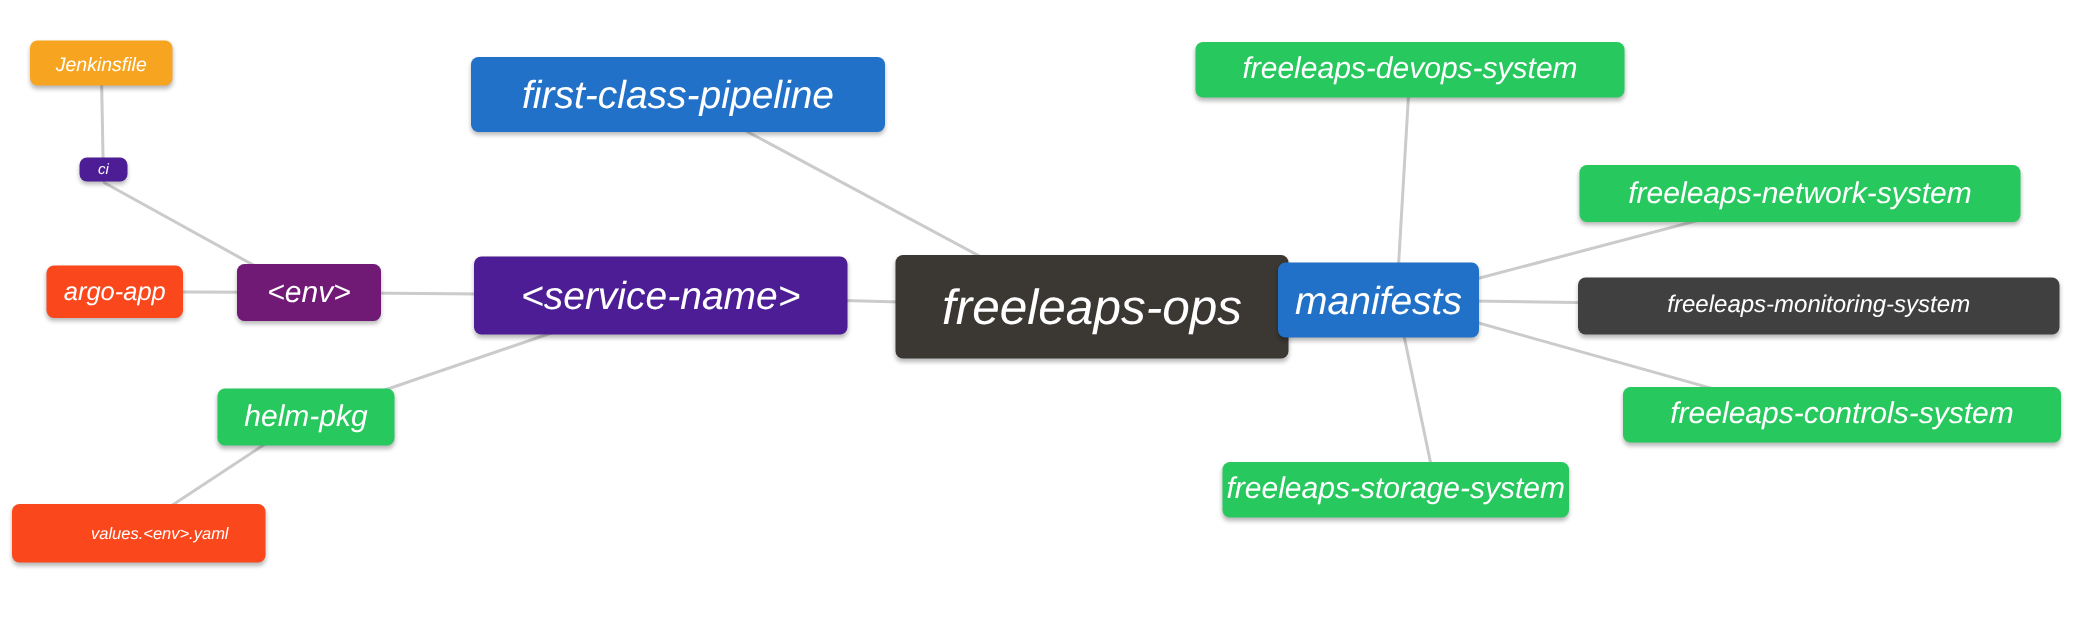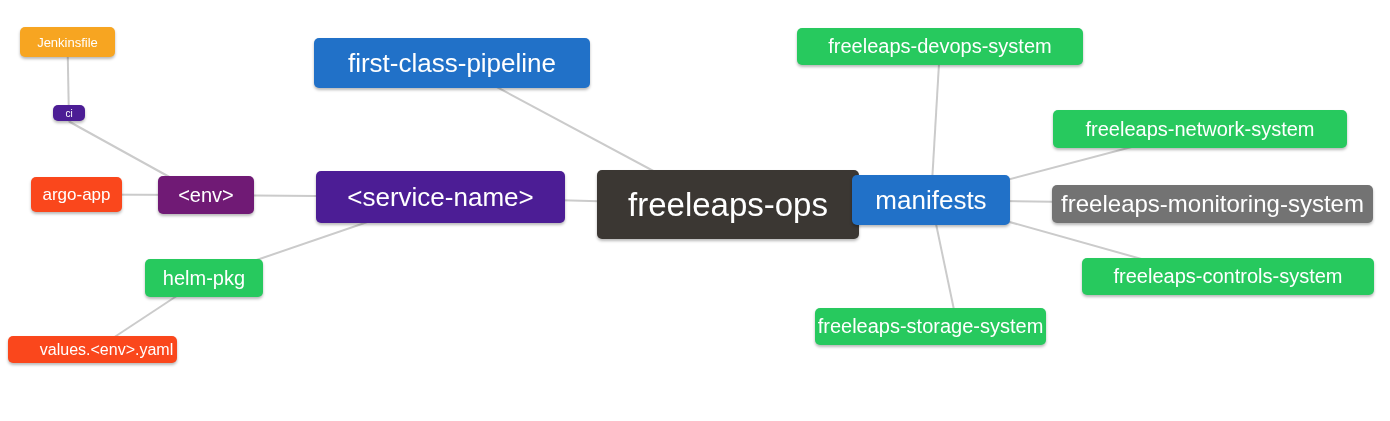--- a/index.html
+++ b/index.html
@@ -7,20 +7,21 @@
     padding: 0;
     background: #ffffff;
   }
   .canvas {
     position: relative;
     width: 1390px;
     height: 421px;
     background: #ffffff;
     overflow: hidden;
     font-family: "Liberation Sans", sans-serif;
+    font-style: italic;
   }
   .edge-layer {
     position: absolute;
     left: 0;
     top: 0;
     width: 100%;
     height: 100%;
   }
   .node {
     position: absolute;
@@ -55,24 +56,24 @@
       <line x1="931" y1="200" x2="1212.5" y2="204" stroke="#CBCBCB" stroke-width="2"></line>
       <line x1="931" y1="200" x2="1204" y2="276.5" stroke="#CBCBCB" stroke-width="2"></line>
       <line x1="931" y1="200" x2="957.5" y2="326.5" stroke="#CBCBCB" stroke-width="2"></line>
     </svg>
   <div id="nodes">
       <div class="node" style="left: 20px; top: 27px; width: 95px; height: 30px; font-size: 13px; background: rgb(247, 165, 33);">Jenkinsfile</div>
       <div class="node" style="left: 53px; top: 105px; width: 32px; height: 16px; font-size: 10px; background: #4c1d95;">ci</div>
       <div class="node" style="left: 31px; top: 177px; width: 91px; height: 35px; font-size: 17px; background: rgb(250, 71, 28);">argo-app</div>
       <div class="node" style="left: 158px; top: 176px; width: 96px; height: 38px; font-size: 20px; background: #701a75;">&lt;env&gt;</div>
       <div class="node" style="left: 145px; top: 259px; width: 118px; height: 38px; font-size: 20px; background: rgb(39, 201, 94);">helm-pkg</div>
-      <div class="node" style="left: 8px; top: 336px; width: 169px; height: 27px; font-size: 16px; background: rgb(250, 71, 28); padding-left: 28px;">values.&lt;env&gt;.yaml</div>
+      <div class="node" style="left: 8px; top: 336px; width: 169px; height: 39px; font-size: 11px; background: rgb(250, 71, 28); padding-left: 28px;">values.&lt;env&gt;.yaml</div>
       <div class="node" style="left: 314px; top: 38px; width: 276px; height: 50px; font-size: 26px; background: rgb(33, 113, 200);">first-class-pipeline</div>
       <div class="node" style="left: 316px; top: 171px; width: 249px; height: 52px; font-size: 26px; background: #4c1d95;">&lt;service-name&gt;</div>
       <div class="node" style="left: 585px; top: 170px; width: 262px; height: 69px; font-size: 33px; background: rgb(59, 55, 51); margin-left: 12px;">freeleaps-ops</div>
-      <div class="node" style="left: 852px; top: 175px; width: 158px; height: 50px; font-size: 26px; background: rgb(33, 113, 200);">manifests</div>
+      <div class="node" style="left: 852px; top: 175px; width: 134px; height: 50px; font-size: 26px; background: rgb(33, 113, 200);">manifests</div>
       <div class="node" style="left: 797px; top: 28px; width: 286px; height: 37px; font-size: 20px; background: rgb(39, 201, 94);">freeleaps-devops-system</div>
       <div class="node" style="left: 1053px; top: 110px; width: 294px; height: 38px; font-size: 20px; background: rgb(39, 201, 94);">freeleaps-network-system</div>
-      <div class="node" style="left: 1052px; top: 185px; width: 321px; height: 38px; font-size: 24px; background: #737373;">freeleaps-monitoring-system</div>
+      <div class="node" style="left: 1052px; top: 185px; width: 321px; height: 38px; font-size: 16px; background: #404040;">freeleaps-monitoring-system</div>
       <div class="node" style="left: 1058px; top: 258px; width: 292px; height: 37px; font-size: 20px; background: rgb(39, 201, 94); margin-left: 24px;">freeleaps-controls-system</div>
       <div class="node" style="left: 815px; top: 308px; width: 231px; height: 37px; font-size: 20px; background: rgb(39, 201, 94);">freeleaps-storage-system</div>
     </div>
 </div>
 
 </body></html>

